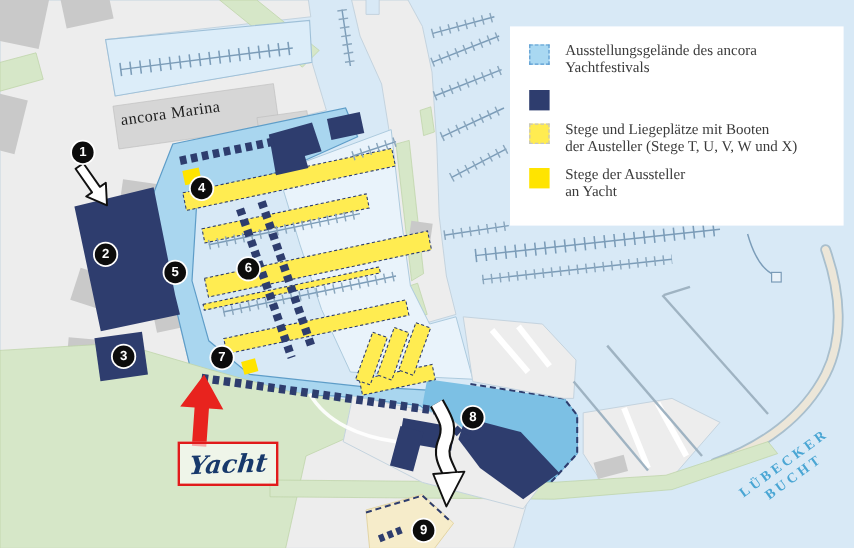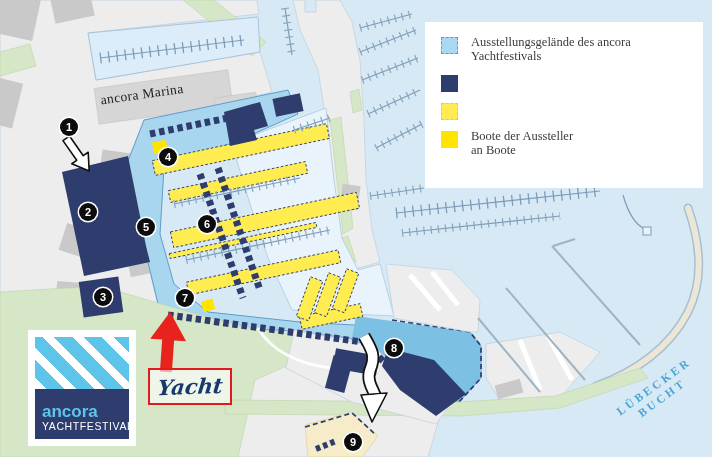--- a/index.html
+++ b/index.html
@@ -261,45 +261,42 @@
       </div>
     </div>
     <div class="lrow">
       <div class="sw sw-bld"></div>
       <div class="ltxt">
         <br>
       </div>
     </div>
     <div class="lrow">
       <div class="sw sw-stege"></div>
+      <div class="ltxt">
+        <span>Stege und Liegeplätze mit Booten</span><br>
+        <span>der Austeller (Stege T, U, V, W und X)</span>
+      </div>
     </div>
     <div class="lrow">
       <div class="sw sw-boat"></div>
       <div class="ltxt">
-        <span>Boote der Aussteller</span><br>
-        <span>an Boote</span>
+        <span>Stege der Aussteller</span><br>
+        <span>an Yacht</span>
       </div>
     </div>
   </div>
 
   <div class="marker" style="left:69px;top:127px">1</div>
   <div class="marker" style="left:88px;top:212px">2</div>
   <div class="marker" style="left:103px;top:297px">3</div>
   <div class="marker" style="left:168px;top:157px">4</div>
   <div class="marker" style="left:146px;top:227px">5</div>
   <div class="marker" style="left:207px;top:224px">6</div>
   <div class="marker" style="left:185px;top:298px">7</div>
   <div class="marker" style="left:394px;top:348px">8</div>
   <div class="marker" style="left:353px;top:442px">9</div>
 
-  <div id="ancora-logo">
-    <div id="logo-stripes"></div>
-    <div id="logo-navy">
-      <div id="logo-ancora">ancora</div>
-      <div id="logo-fest">YACHTFESTIVAL</div>
-    </div>
-  </div>
 
   <div id="yacht-box">
     <div id="yacht-text">Yacht</div>
   </div>
 
 </div>
 
 </body></html>

